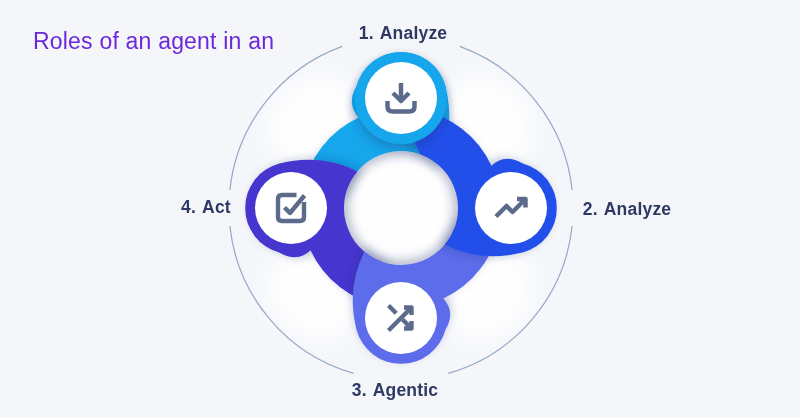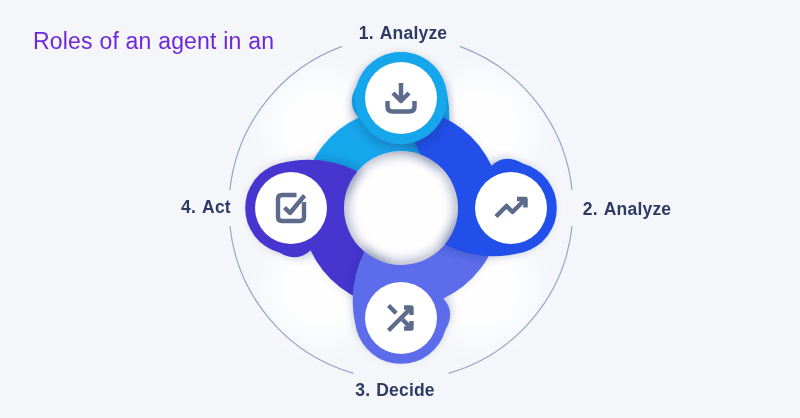--- a/index.html
+++ b/index.html
@@ -118,18 +118,18 @@
 <div class="step-label" style="left:403px; top:33px;">
   <span>1.</span>
   <span>Analyze</span>
 </div>
 <div class="step-label" style="left:627px; top:209px;">
   <span>2.</span>
   <span>Analyze</span>
 </div>
 <div class="step-label" style="left:395px; top:390px;">
   <span>3.</span>
-  <span>Decide</span>
+  <span>Agentic</span>
 </div>
 <div class="step-label" style="left:206px; top:207px;">
   <span>4.</span>
   <span>Act</span>
 </div>
 
 </body></html>

